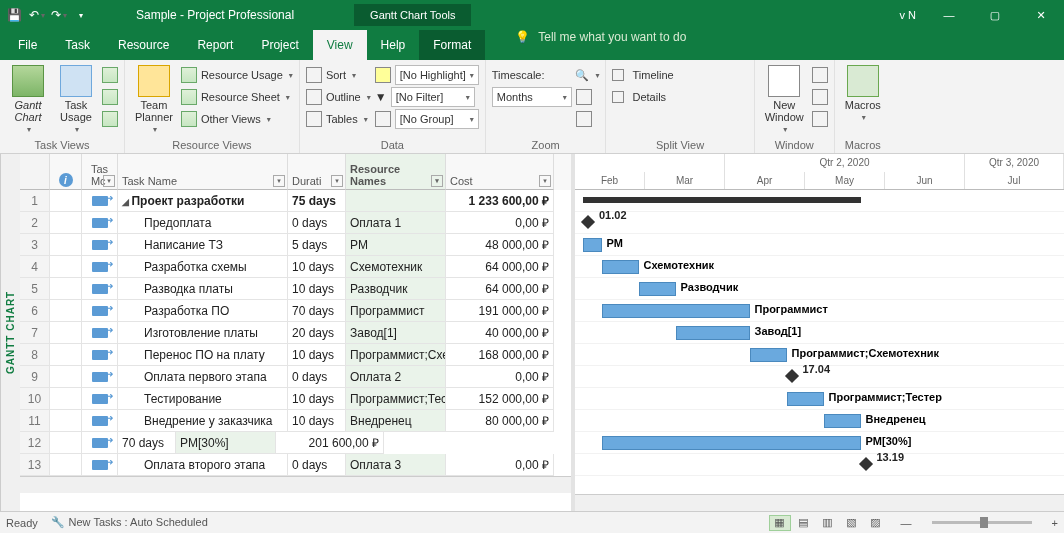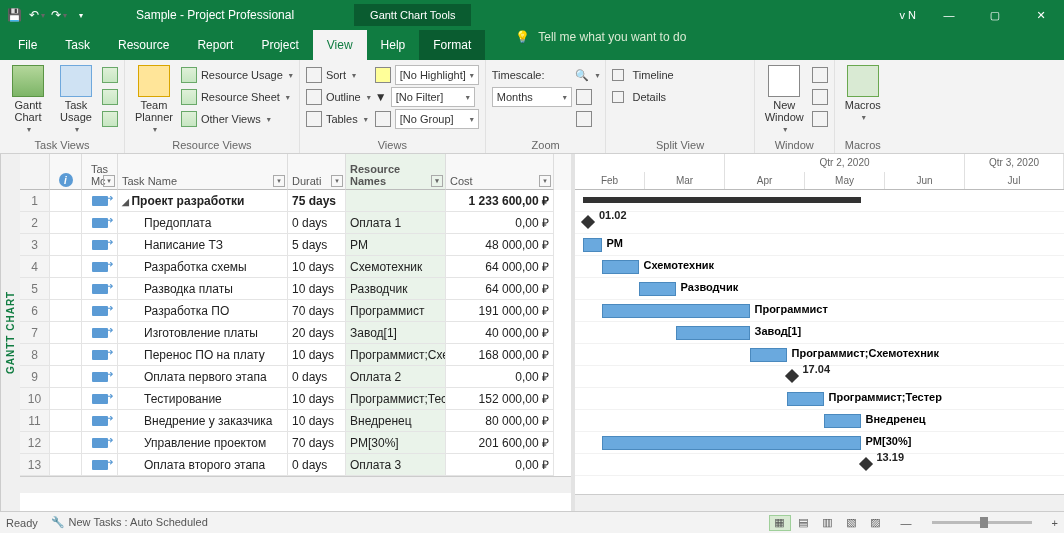--- a/index.html
+++ b/index.html
@@ -124,21 +124,21 @@
     <span>💡</span>
     <span>Tell me what you want to do</span>
   </div>
 </div>
 
 <div class="ribbon">
   <div class="rg">
     <div class="rg-body">
       <div class="bigbtn caret">
         <span class="bicon" style="background:linear-gradient(#b4d79b,#7db567);border:1px solid #5a9444;"></span>
-        <span style="white-space:pre;">Gantt
+        <span style="white-space:pre;font-style:italic;">Gantt
 Chart</span>
       </div>
       <div class="bigbtn caret">
         <span class="bicon" style="background:#cfe2f3;border:1px solid #6fa8dc;"></span>
         <span style="white-space:pre;">Task
 Usage</span>
       </div>
       <div class="stack">
         <div class="row">
             <span class="sq"></span>
@@ -203,21 +203,21 @@
         <div class="row">
             <span style="font-size:12px;">▼</span>
             <span class="combo" style="width:84px;">[No Filter]</span>
           </div>
         <div class="row">
             <span class="sq-b"></span>
             <span class="combo" style="width:84px;">[No Group]</span>
           </div>
       </div>
     </div>
-    <div class="rg-label">Views</div>
+    <div class="rg-label">Data</div>
   </div>
 
   <div class="rg">
     <div class="rg-body">
       <div class="stack">
         <div class="row">
             <span>Timescale:</span>
           </div>
         <div class="row">
             <span class="combo" style="width:80px;">Months</span>
@@ -469,23 +469,20 @@
           </div>
           <div class="cell w-dur" style="">10 days</div>
           <div class="cell w-res sel-col">Внедренец</div>
           <div class="cell w-cost" style="">80 000,00 ₽</div>
         </div>
         <div class="row-line">
           <div class="cell w-num">12</div>
           <div class="cell w-info"></div>
           <div class="cell w-mode">
             <span class="mode-ico"></span>
-          </div>
-          <div class="cell w-name" style="">
-            <span class="indent">Управление проектом</span>
           </div>
           <div class="cell w-dur" style="">70 days</div>
           <div class="cell w-res sel-col">PM[30%]</div>
           <div class="cell w-cost" style="">201 600,00 ₽</div>
         </div>
         <div class="row-line">
           <div class="cell w-num">13</div>
           <div class="cell w-info"></div>
           <div class="cell w-mode">
             <span class="mode-ico"></span>

